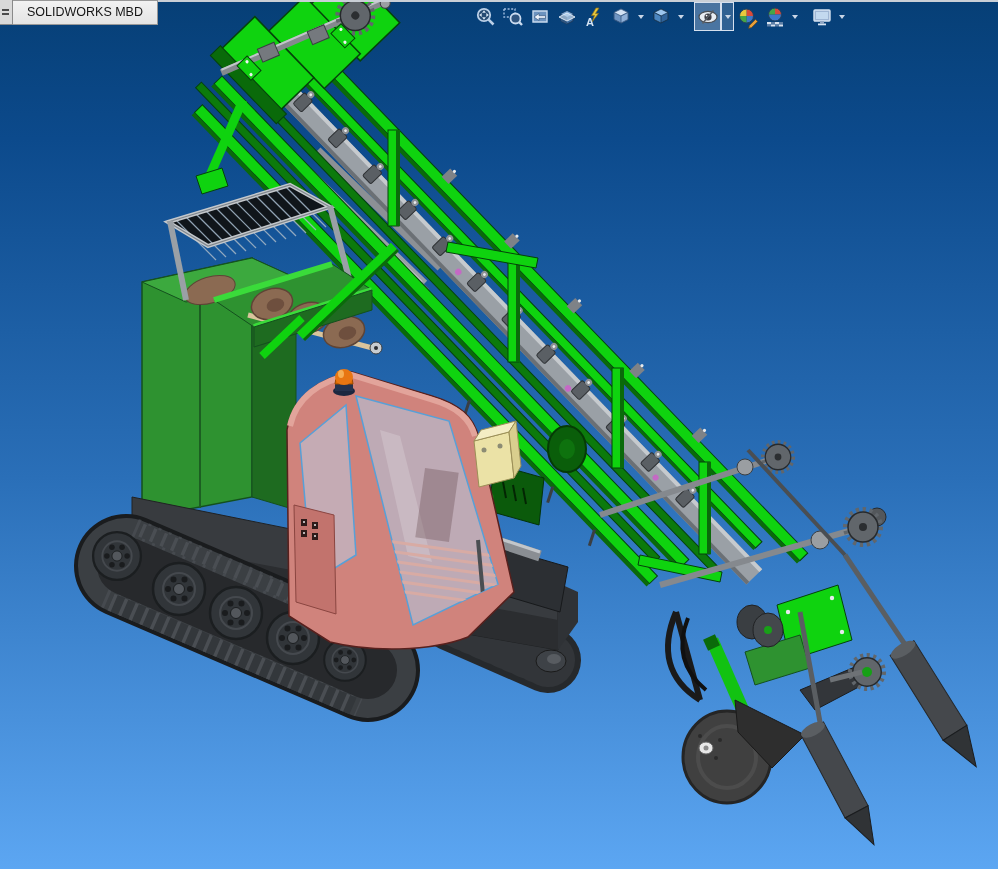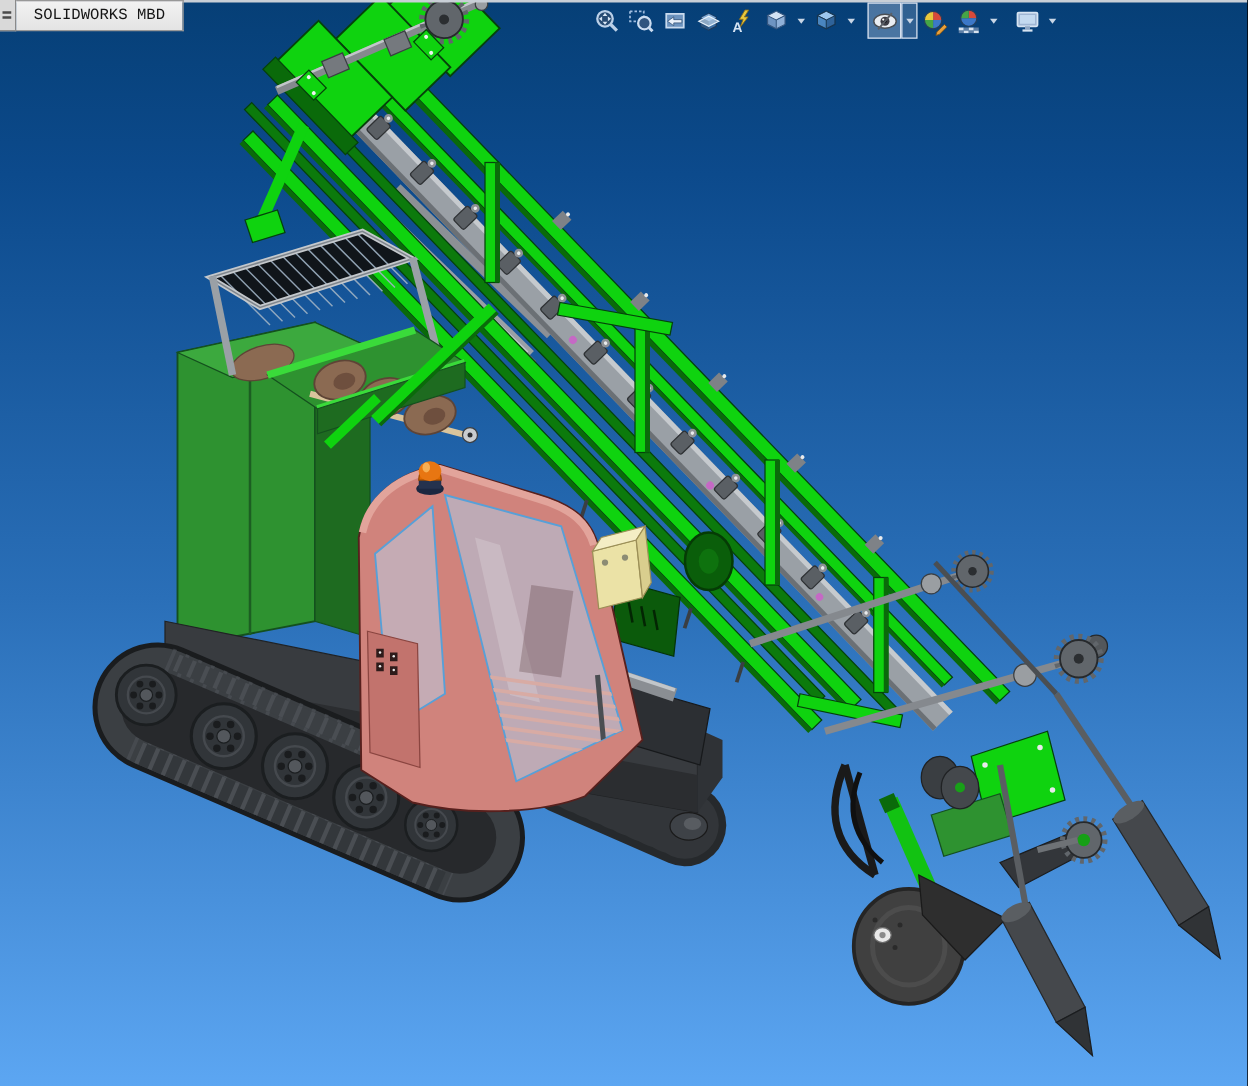--- a/index.html
+++ b/index.html
@@ -3,21 +3,21 @@
 <meta charset="utf-8">
 <style>
   html,body{margin:0;padding:0;background:#000;}
   *{box-sizing:border-box;}
   #app{position:relative;width:998px;height:869px;overflow:hidden;
        font-family:"Liberation Sans",sans-serif;
        background:linear-gradient(180deg,#063F76 0%,#0C4A8C 16%,#2A6FB8 55%,#5CA6F2 100%);}
   #app::before{content:"";position:absolute;top:0;left:0;right:0;height:2px;
        background:#C9CFD6;z-index:5;}
   
-  .tabbar{position:absolute;top:0;left:0;display:flex;z-index:10;height:25px;font-family:Liberation Mono, monospace;}
+  .tabbar{position:absolute;top:0;left:0;display:flex;z-index:10;height:25px;}
   .panel-edge{width:13px;height:25px;background:#D9D9D9;border-right:1px solid #8a8a8a;
        border-bottom:1px solid #8a8a8a;display:flex;flex-direction:column;
        justify-content:center;gap:2px;padding-left:2px;}
   .panel-edge i{display:block;width:7px;height:2px;background:#4a4a4a;}
   .tab{background:linear-gradient(#F2F2F2,#E4E4E4);border:1px solid #989898;border-left:none;
        color:#151515;font-size:12.5px;line-height:23px;padding:0 14px;white-space:nowrap;}
   
   .hud{position:absolute;top:2px;left:472px;display:flex;align-items:center;z-index:10;}
   .tool-btn{width:27px;height:29px;display:flex;align-items:center;justify-content:center;
        border:1px solid transparent;cursor:pointer;}

